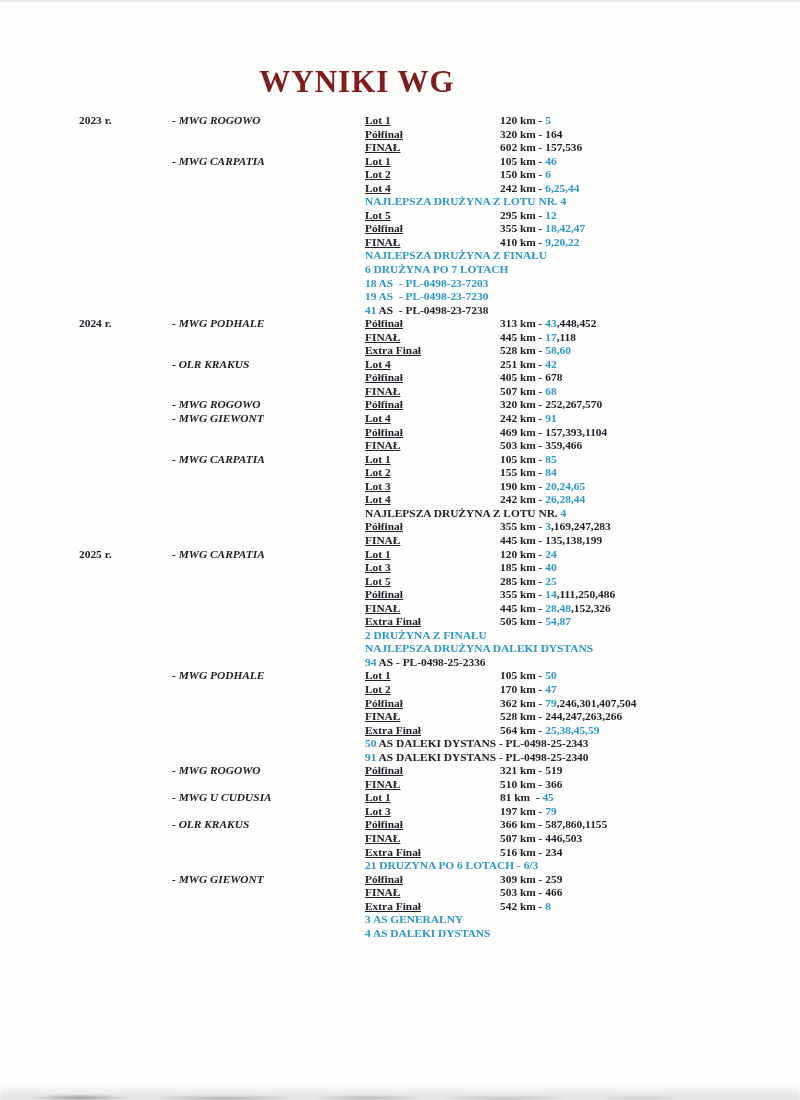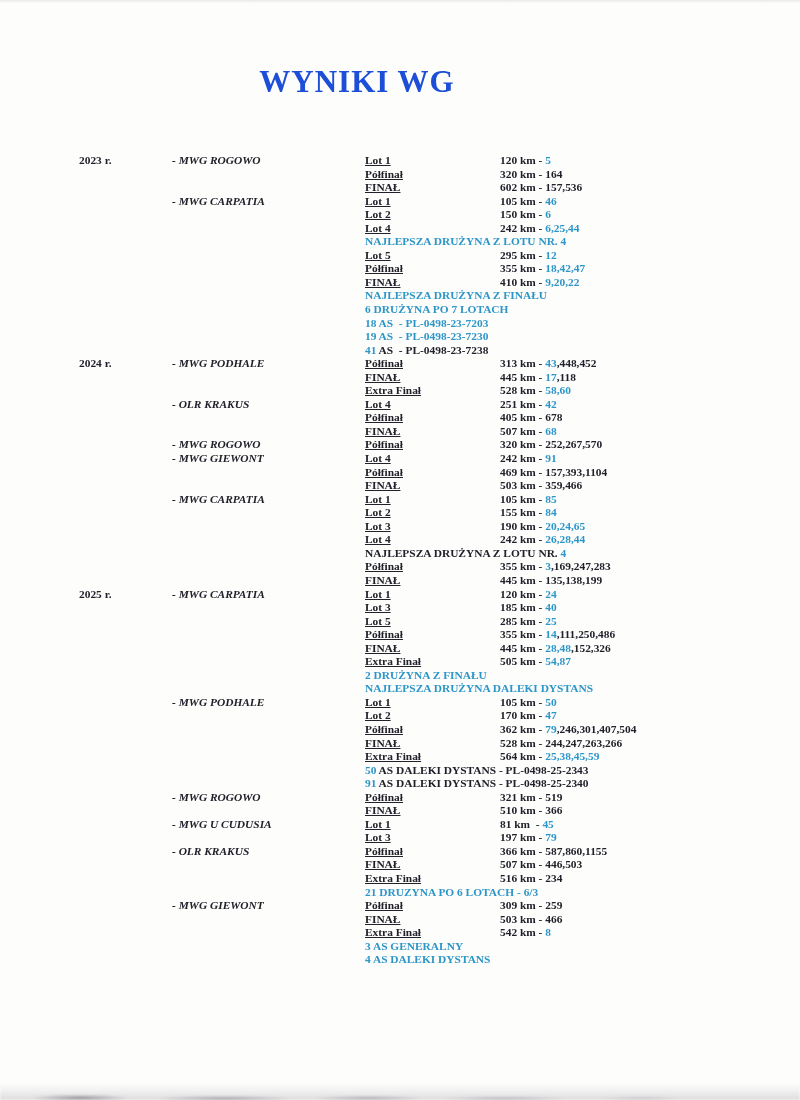--- a/index.html
+++ b/index.html
@@ -11,27 +11,27 @@
     font-family:"Liberation Serif","DejaVu Serif",serif;
     font-weight:bold;
     color:#21212b;
   }
   .title{
     position:absolute;
     top:64px;left:357px;
     transform:translateX(-50%);
     font-size:31px;
     letter-spacing:1px;
-    color:#1d4ed8;
+    color:#7f1d1d;
     white-space:pre;
     margin:0;
   }
   .rows{
     position:absolute;
-    top:114px;left:0;right:12px;margin-top:40px;
+    top:114px;left:0;right:12px;
   }
   .row{
     position:relative;
     height:13.55px;
     font-size:11.4px;
     line-height:13.55px;
   }
   .cell{
     position:absolute;
     top:0;
@@ -225,20 +225,23 @@
         <span class="cell flight"><span class="k">Extra Finał</span></span>
         <span class="cell result"><span class="k">505 km - </span><span class="b">54,87</span></span>
       </div>
       <div class="row">
         <span class="cell note"><span class="b">2 DRUŻYNA Z FINAŁU</span></span>
       </div>
       <div class="row">
         <span class="cell note"><span class="b">NAJLEPSZA DRUŻYNA DALEKI DYSTANS</span></span>
       </div>
       <div class="row">
+        <span class="cell note"><span class="b">94 </span><span class="k">AS - PL-0498-25-2336</span></span>
+      </div>
+      <div class="row">
         <span class="cell club"><span class="k">- MWG PODHALE</span></span>
         <span class="cell flight"><span class="k">Lot 1</span></span>
         <span class="cell result"><span class="k">105 km - </span><span class="b">50</span></span>
       </div>
       <div class="row">
         <span class="cell flight"><span class="k">Lot 2</span></span>
         <span class="cell result"><span class="k">170 km - </span><span class="b">47</span></span>
       </div>
       <div class="row">
         <span class="cell flight"><span class="k">Półfinał</span></span>

